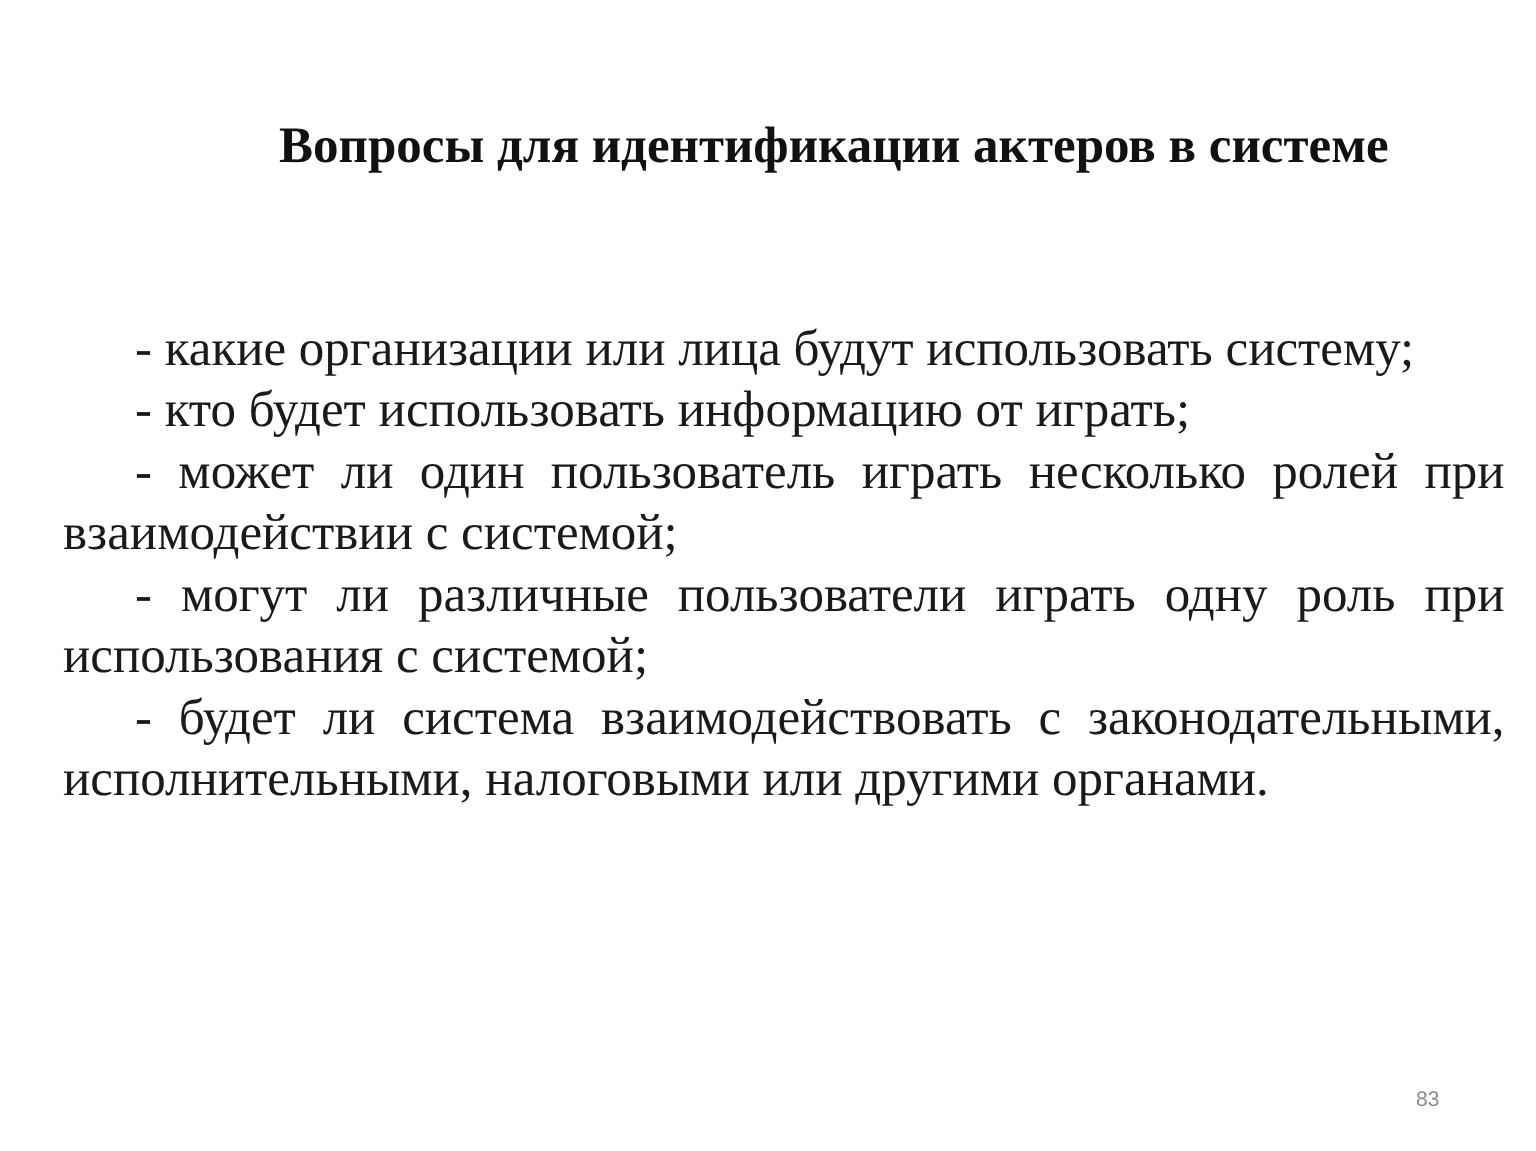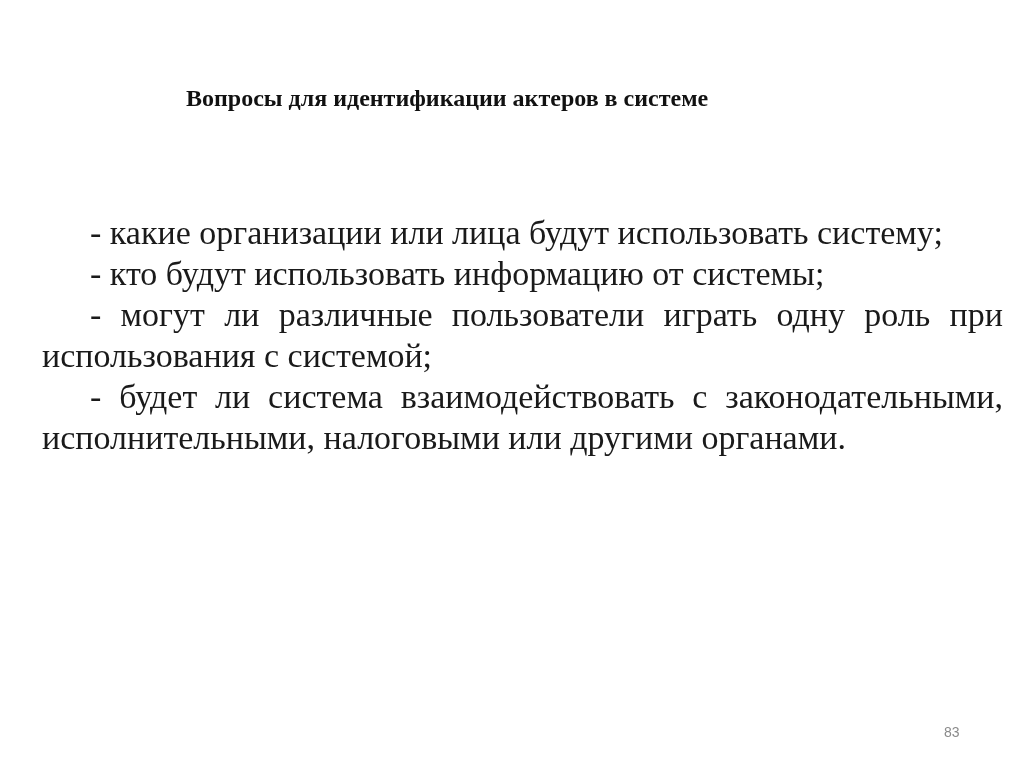--- a/index.html
+++ b/index.html
@@ -13,21 +13,21 @@
       position: relative;
       overflow: hidden;
       font-family: "Liberation Serif", serif;
       color: #1a1a1a;
     }
     .slide-title {
       position: absolute;
       left: 186px;
       top: 78px;
       width: 760px;
-      font-size: 24px;
+      font-size: 34px;
       font-weight: bold;
       line-height: 40px;
       white-space: nowrap;
       color: #111111;
     }
     .slide-body {
       position: absolute;
       left: 42px;
       top: 212px;
       width: 961px;
@@ -51,19 +51,20 @@
     }
   </style>
 </head>
 <body>
 
 <div>
   <div class="slide-title">Вопросы для идентификации актеров в системе</div>
 
   <div class="slide-body">
     <p class="para">- какие организации или лица будут использовать систему;</p>
-    <p class="para">- кто будут использовать информацию от системы;</p>
+    <p class="para">- кто будет использовать информацию от играть;</p>
+    <p class="para">- может ли один пользователь играть несколько ролей при взаимодействии с системой;</p>
     <p class="para">- могут ли различные пользователи играть одну роль при использования с системой;</p>
     <p class="para">- будет ли система взаимодействовать с законодательными, исполнительными, налоговыми или другими органами.</p>
   </div>
 
   <div class="page-number">83</div>
 </div>
 
 </body></html>

